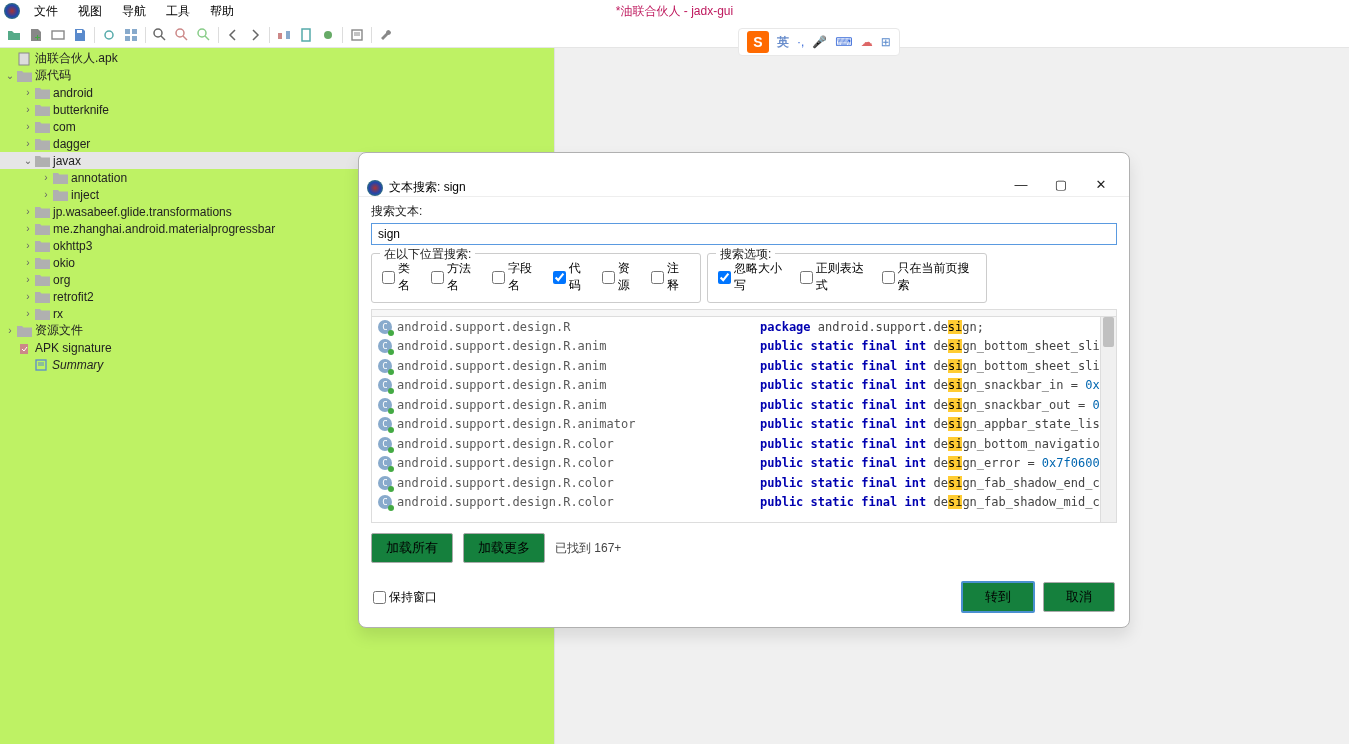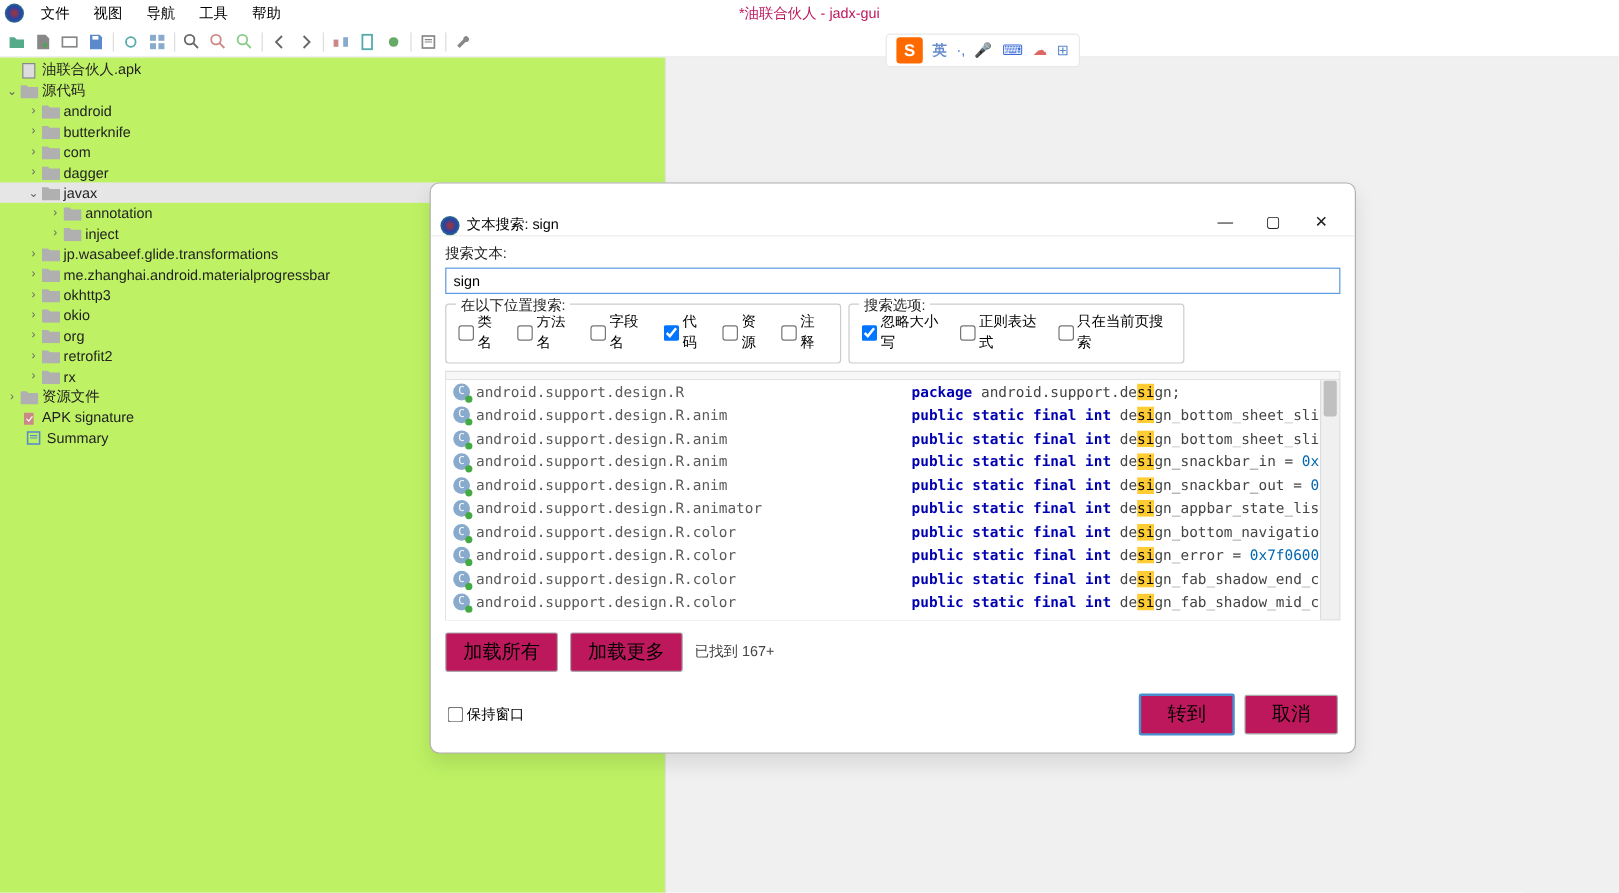--- a/index.html
+++ b/index.html
@@ -75,21 +75,21 @@
 .kw-int { color: #0000b0; font-weight: bold; margin-top: 40px; }
 .kw-hex { color: #0066b0; }
 .hlite { background: #ffcc33; }
 .code-txt { color: #444; }
 
 .res-scroll { display:flex; }
 .res-scrollbar { width:16px; background:#f0f0f0; border-left:1px solid #ddd; position:relative; }
 .res-thumb { position:absolute; top:0; left:2px; right:2px; height:30px; background:#c0c0c0; border-radius:2px; }
 
 .dlg-btnrow { display: flex; align-items: center; gap: 10px; padding: 2px 0; }
-.btn { border: 1px solid #aaa; background: #be185d; padding: 5px 14px; font-size: 16px; cursor: pointer; border-radius: 2px; font-family: Liberation Mono, monospace; }
+.btn { border: 1px solid #aaa; background: #15803d; padding: 5px 14px; font-size: 13px; cursor: pointer; border-radius: 2px; font-family: Liberation Mono, monospace; }
 .btn.primary { border: 2px solid #4a90d0; }
 .found-txt { font-size: 12px; color: #444; }
 .spacer { flex: 1; }
 
 .dlg-footer { display: flex; align-items: center; padding: 10px 14px 14px; }
 
 svg { display: block; }
 </style>
 </head>
 <body>
@@ -377,21 +377,21 @@
         <div class="tree-node" style="padding-left: 4px;">
           <span class="twisty"></span>
           <span class="tree-icon">
             <svg width="14" height="14" viewBox="0 0 14 14">
               <path fill="#c88" d="M3 3h8v10H3z"></path>
               <path stroke="#fff" fill="none" d="M5 8l2 2 3-4"></path>
             </svg>
           </span>
           <span class="tree-label">APK signature</span>
         </div>
-        <div class="tree-node" style="padding-left: 8px;">
+        <div class="tree-node" style="padding-left: 21px; font-style: italic;">
           <span class="twisty"></span>
           <span class="tree-icon">
             <svg width="14" height="14" viewBox="0 0 14 14">
               <rect x="2" y="2" width="10" height="10" fill="none" stroke="#5a8acc" stroke-width="1.3"></rect>
               <line x1="4" y1="5" x2="10" y2="5" stroke="#5a8acc"></line>
               <line x1="4" y1="7" x2="10" y2="7" stroke="#5a8acc"></line>
             </svg>
           </span>
           <span class="tree-label">Summary</span>
         </div>

